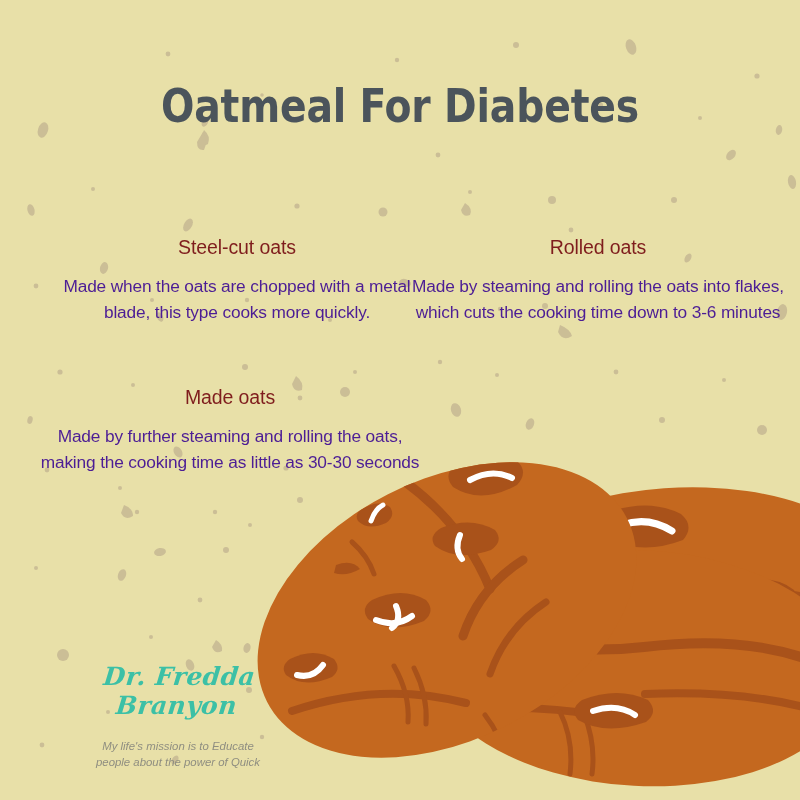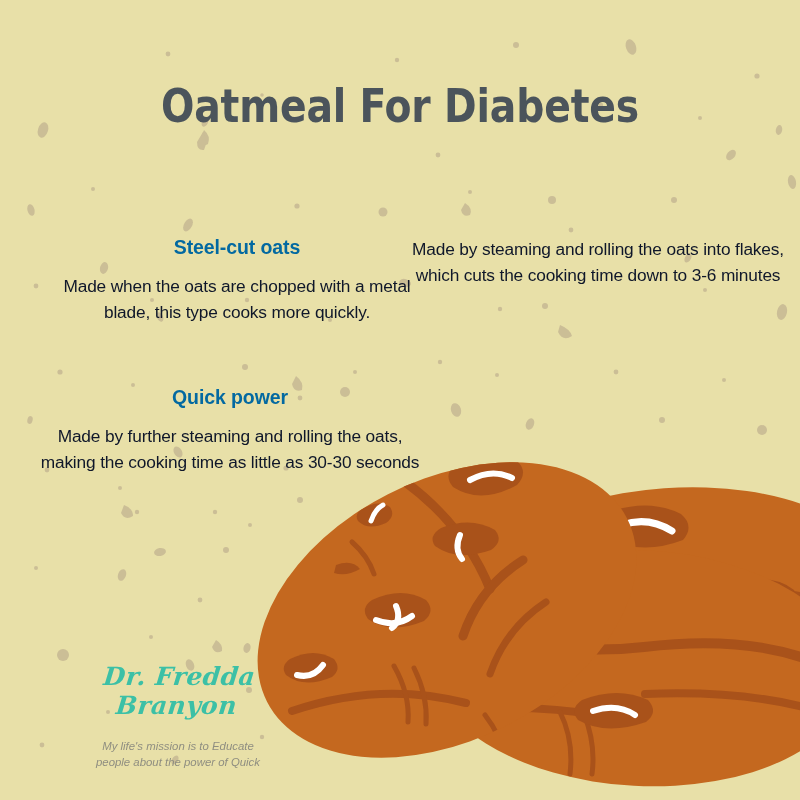--- a/index.html
+++ b/index.html
@@ -44,29 +44,29 @@
     letter-spacing: -0.2px;
     color: #4b545b;
     font-family: "DejaVu Sans", "Liberation Sans", sans-serif;
     font-stretch: condensed;
     transform: scaleX(0.93);
   }
 
   .oat-block { position: absolute; text-align: center; }
   .oat-block .oat-heading {
     font-size: 19.5px;
-    font-weight: bold;
-    color: #0369a1;
+    font-weight: normal;
+    color: #7f1d1d;
     margin: 0 0 14px 0;
     letter-spacing: -0.1px;
   }
   .oat-block .oat-body {
     font-size: 17.3px;
     line-height: 1.52;
-    color: #0f172a;
+    color: #4c1d95;
     margin: 0;
     letter-spacing: -0.15px;
   }
 
   #block-steel { left: 40px;  top: 236px; width: 394px; }
   #block-rolled { left: 398px; top: 236px; width: 400px; }
   #block-quick { left: 30px;  top: 386px; width: 400px; }
 
   .brand {
     position: absolute;
@@ -265,25 +265,26 @@
   <div id="content-layer">
 
     <div class="page-title">Oatmeal For Diabetes</div>
 
     <div class="oat-block" id="block-steel">
       <p class="oat-heading">Steel-cut oats</p>
       <p class="oat-body">Made when the oats are chopped with a metal blade, this type cooks more quickly.</p>
     </div>
 
     <div class="oat-block" id="block-rolled">
+      <p class="oat-heading">Rolled oats</p>
       <p class="oat-body">Made by steaming and rolling the oats into flakes, which cuts the cooking time down to 3-6 minutes</p>
     </div>
 
     <div class="oat-block" id="block-quick">
-      <p class="oat-heading">Quick power</p>
+      <p class="oat-heading">Made oats</p>
       <p class="oat-body">Made by further steaming and rolling the oats, making the cooking time as little as 30-30 seconds</p>
     </div>
 
     <div class="brand">
       <p class="brand-name">Dr. Fredda Branyon</p>
       <p class="brand-tagline">
         <span>My life's mission is to Educate</span><br>
         <span>people about the power of Quick</span>
       </p>
     </div>

